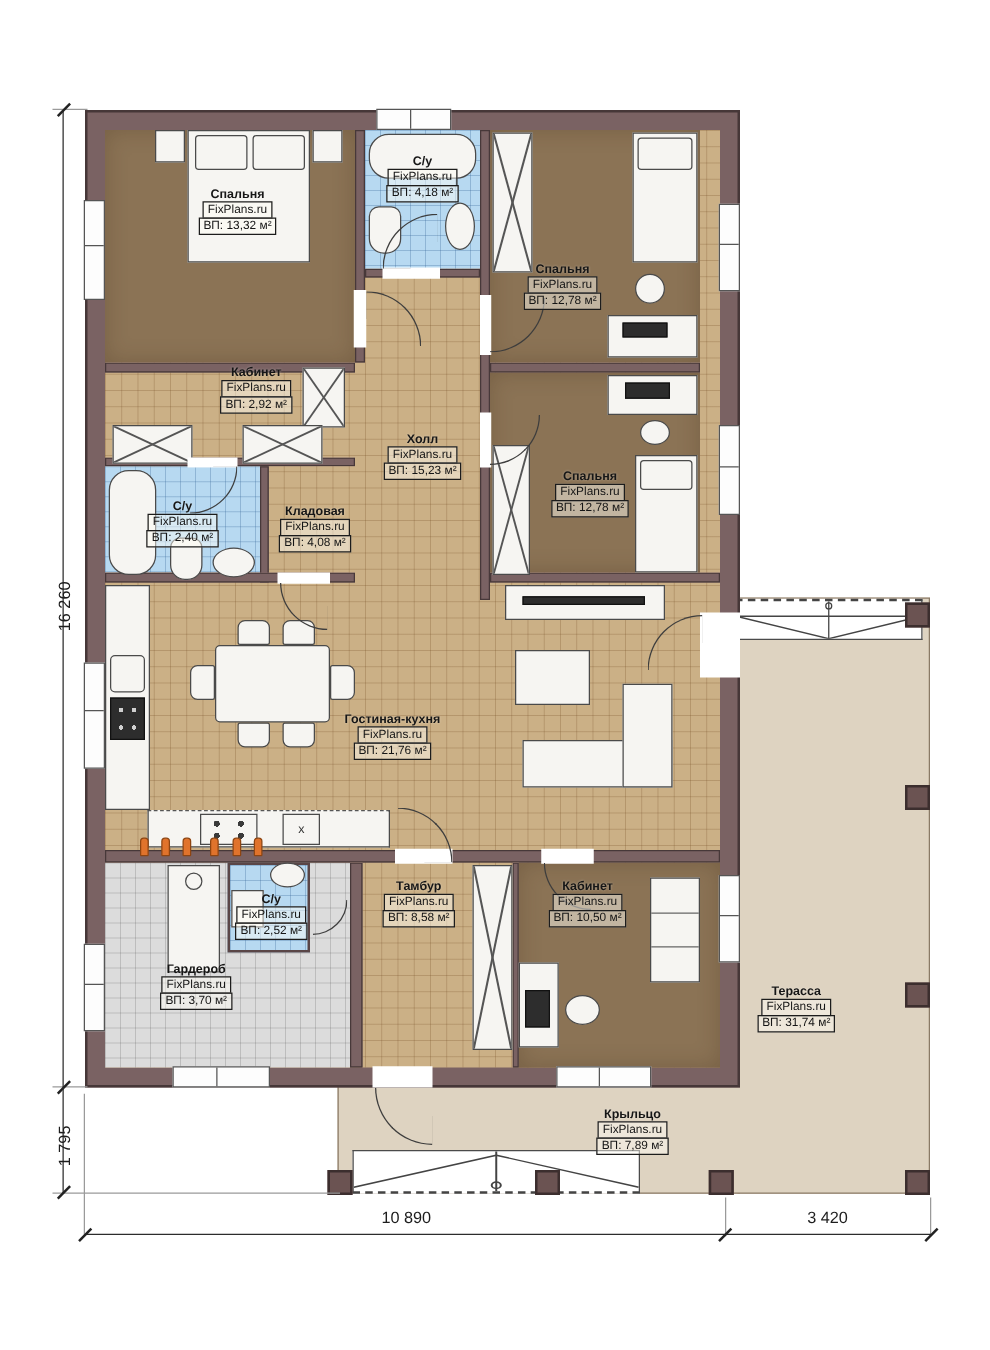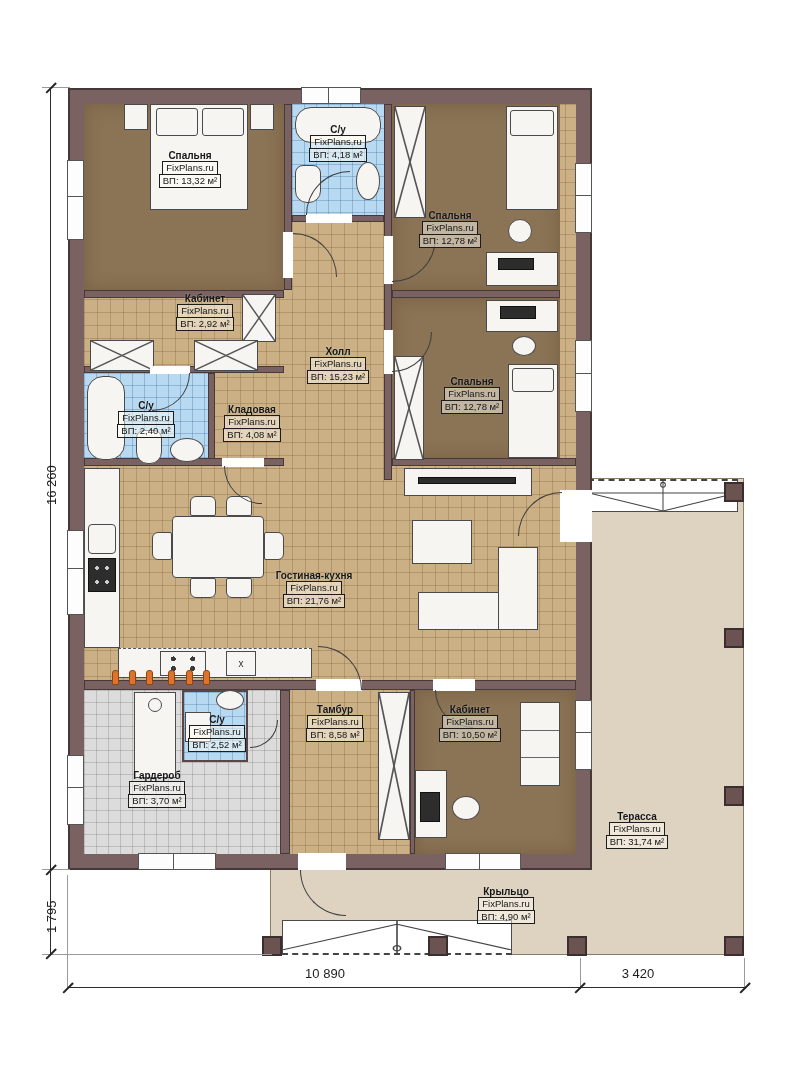--- a/index.html
+++ b/index.html
@@ -325,29 +325,29 @@
   <div class="rlabel" style="left:186px;top:714px;width:62px;">
     <div class="rname">С/у</div>
     <div class="rbox">FixPlans.ru</div>
     <div class="rbox">ВП: 2,52 м²</div>
   </div>
   <div class="rlabel" style="left:118px;top:770px;width:78px;">
     <div class="rname">Гардероб</div>
     <div class="rbox">FixPlans.ru</div>
     <div class="rbox">ВП: 3,70 м²</div>
   </div>
-  <div class="rlabel" style="left:596px;top:788px;width:82px;margin-top:23px;">
+  <div class="rlabel" style="left:596px;top:788px;width:82px;">
     <div class="rname">Терасса</div>
     <div class="rbox">FixPlans.ru</div>
     <div class="rbox">ВП: 31,74 м²</div>
   </div>
   <div class="rlabel" style="left:470px;top:886px;width:72px;">
     <div class="rname">Крыльцо</div>
     <div class="rbox">FixPlans.ru</div>
-    <div class="rbox">ВП: 4,90 м²</div>
+    <div class="rbox">ВП: 7,89 м²</div>
   </div>
 
   <div class="dext" style="left:42px;top:87px;width:28px;height:1px;"></div>
   <div class="dext" style="left:42px;top:869px;width:28px;height:1px;"></div>
   <div class="dext" style="left:42px;top:954px;width:230px;height:1px;"></div>
   <div class="dext" style="left:67px;top:875px;width:1px;height:114px;"></div>
   <div class="dext" style="left:580px;top:958px;width:1px;height:31px;"></div>
   <div class="dext" style="left:744px;top:958px;width:1px;height:31px;"></div>
 
   <div class="dline" style="left:50px;top:88px;width:1.4px;height:782px;"></div>
@@ -357,15 +357,15 @@
 
   <div class="dline" style="left:50px;top:870px;width:1.4px;height:85px;"></div>
   <div class="tick" style="left:44px;top:953px;"></div>
   <div class="dtext vtext" style="left:44px;top:933px;">1 795</div>
 
   <div class="dline" style="left:68px;top:987px;width:677px;height:1.4px;"></div>
   <div class="tick" style="left:61px;top:987px;"></div>
   <div class="tick" style="left:573px;top:987px;"></div>
   <div class="tick" style="left:738px;top:987px;"></div>
   <div class="dtext" style="left:270px;top:966px;width:110px;">10 890</div>
-  <div class="dtext" style="left:588px;top:966px;width:100px;">3 420</div>
+  <div class="dtext" style="left:612px;top:966px;width:100px;">3 420</div>
 
 </div>
 
 </body></html>

